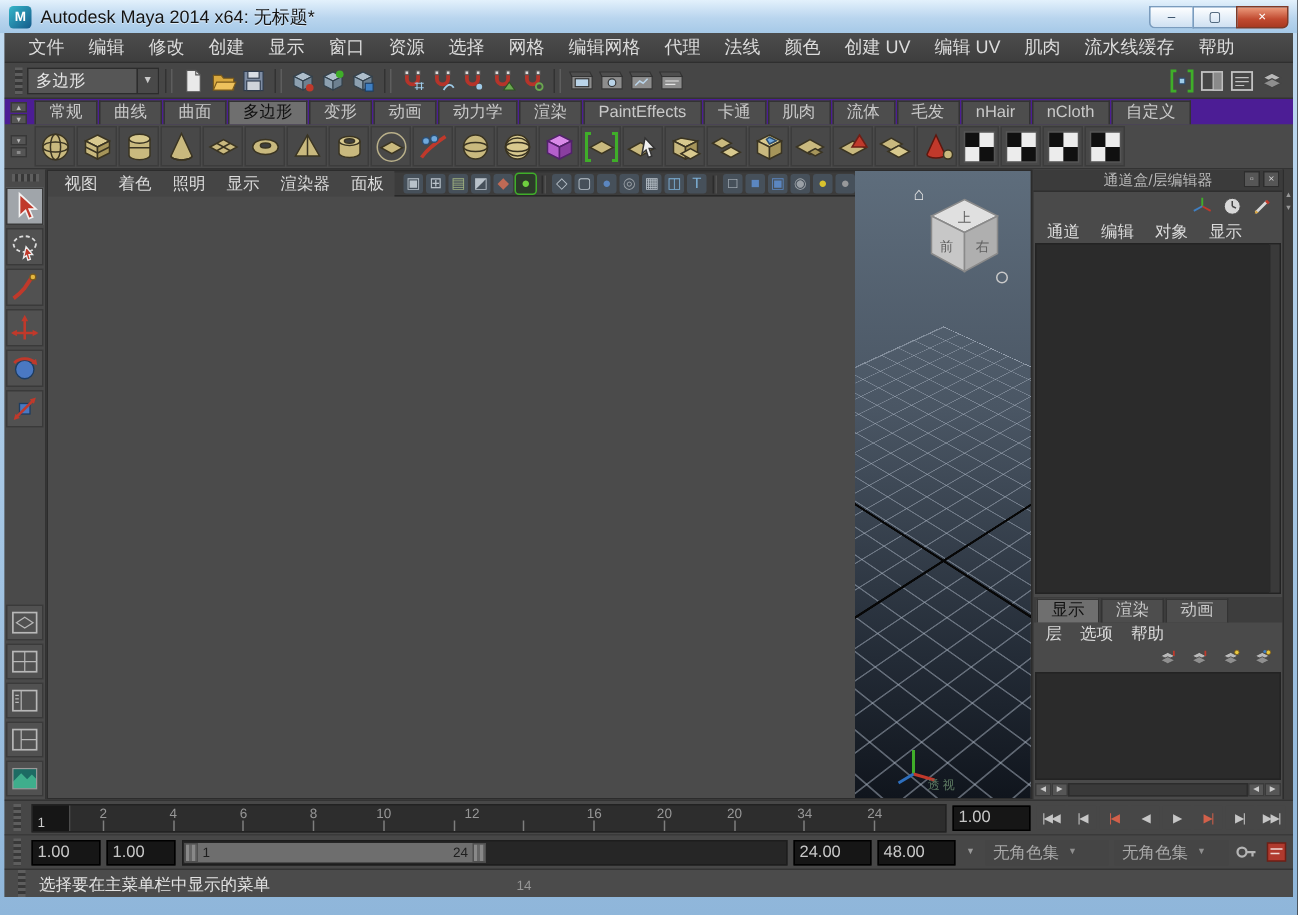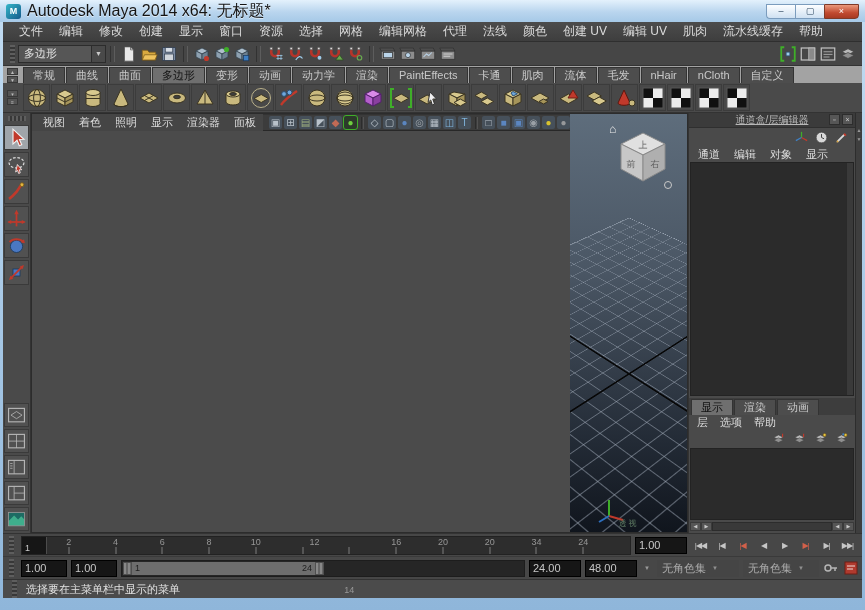--- a/index.html
+++ b/index.html
@@ -3,42 +3,42 @@
 <meta charset="utf-8">
 <style>
   *{box-sizing:border-box;margin:0;padding:0;}
   body{margin:0;background:#1d1d1d;font-family:"Liberation Sans","DejaVu Sans",sans-serif;}
   .window{position:relative;width:865px;height:610px;background:linear-gradient(#c2dcf2,#8fb6da);overflow:hidden;}
   
   .titlebar{height:22px;display:flex;align-items:center;padding:0 6px;gap:6px;
     background:linear-gradient(#e3f1fc,#b9d5ee 55%,#a6c9e7);}
   .app-icon{width:15px;height:15px;border-radius:3px;background:linear-gradient(135deg,#35b6c9,#155a8a);
     color:#fff;font-size:9px;font-weight:bold;display:flex;align-items:center;justify-content:center;}
-  .title{font-size:16px;color:#141414;text-shadow:0 1px 0 rgba(255,255,255,.6);}
+  .title{font-size:12px;color:#141414;text-shadow:0 1px 0 rgba(255,255,255,.6);}
   .winbtns{margin-left:auto;display:flex;}
   .winbtn{width:29px;height:15px;display:flex;align-items:center;justify-content:center;font-size:9px;color:#28435c;
     background:linear-gradient(#fdfeff,#cfe1f2);border:1px solid #7b9cbd;border-right:none;}
   .winbtn:first-child{border-radius:0 0 0 4px;}
   .winbtn.close{width:35px;background:linear-gradient(#eb9a7c,#c14a30 60%,#a83a22);color:#fff;
     border:1px solid #7e3a28;border-radius:0 0 4px 0;}
   
   .client{position:absolute;left:3px;right:3px;top:22px;bottom:12px;background:#4b4b4b;display:flex;flex-direction:column;overflow:hidden;}
   .menubar{height:20px;flex:none;background:linear-gradient(#4c4c4c,#3e3e3e);display:flex;align-items:center;padding-left:8px;border-bottom:1px solid #2f2f2f;}
   .menu-item{padding:0 8px;font-size:12px;color:#dcdcdc;line-height:19px;cursor:default;}
   
   .statusline{height:24px;flex:none;background:#464646;display:flex;align-items:center;border-bottom:1px solid #333;padding:0 4px;}
   .grip-v{width:5px;height:18px;flex:none;background:repeating-linear-gradient(180deg,#5e5e5e 0 2px,#383838 2px 4px);margin:0 3px;}
   .mode-dd{width:88px;height:18px;flex:none;background:#565656;border:1px solid #2c2c2c;display:flex;align-items:center;font-size:11px;color:#e4e4e4;padding-left:5px;}
   .dd-btn{margin-left:auto;width:14px;height:100%;background:#494949;display:flex;align-items:center;justify-content:center;color:#c9c9c9;font-size:7px;border-left:1px solid #2c2c2c;}
   .ssep{width:5px;height:16px;border-left:1px solid #323232;border-right:1px solid #5d5d5d;margin:0 4px;}
   .sicon{width:20px;height:21px;display:flex;align-items:center;justify-content:center;}
   .sicon svg{width:18px;height:18px;}
   .status-right{margin-left:auto;display:flex;align-items:center;}
   
-  .shelf-tabs{height:17px;flex:none;background:#a3a3a3;display:flex;align-items:flex-end;padding-left:4px;gap:1px;}
+  .shelf-tabs{height:17px;flex:none;background:#4c1d95;display:flex;align-items:flex-end;padding-left:4px;gap:1px;}
   .mini-col{display:flex;flex-direction:column;width:11px;margin-right:4px;gap:1px;}
   .mini-btn{height:7px;background:#555;color:#bbb;font-size:5px;line-height:6px;text-align:center;border:1px solid #383838;}
   .shelf-tab{padding:1px 9px;font-size:11px;color:#c9c9c9;background:#4d4d4d;border:1px solid #333;border-bottom:none;line-height:13px;white-space:nowrap;}
   .shelf-tab.active{background:#6f6f6f;color:#101010;}
   .shelf-row{height:30px;flex:none;background:#4a4a4a;display:flex;align-items:center;gap:1px;padding-left:4px;border-bottom:1px solid #333;}
   .shelf-icon{width:27px;height:27px;flex:none;display:flex;align-items:center;justify-content:center;background:#484848;border:1px solid #3c3c3c;}
   .shelf-icon svg{width:24px;height:24px;}
   
   .mainrow{flex:1;display:flex;min-height:0;}
   .toolbox{width:28px;flex:none;background:#4a4a4a;display:flex;flex-direction:column;align-items:center;padding-top:3px;gap:2px;border-right:1px solid #333;}
@@ -70,21 +70,21 @@
   .viewcube{position:absolute;top:5px;right:12px;}
   .axis-gizmo{position:absolute;left:26px;bottom:8px;}
   .camera-label{position:absolute;left:50%;bottom:3px;transform:translateX(-50%);font-size:8px;color:#5d7a62;letter-spacing:2px;}
   
   .rightcol{width:174px;flex:none;display:flex;}
   .rpanel{flex:1;background:#4a4a4a;display:flex;flex-direction:column;border-left:1px solid #333;min-width:0;}
   .rstrip{width:7px;flex:none;background:#3e3e3e;border-left:1px solid #2d2d2d;display:flex;flex-direction:column;align-items:center;padding-top:14px;gap:3px;}
   .rstrip span{font-size:5px;color:#999;}
   .rp-header{height:15px;flex:none;background:#3b3b3b;display:flex;align-items:center;justify-content:center;position:relative;
     border-bottom:1px solid #2f2f2f;}
-  .rp-title{font-size:10px;color:#b8b8b8;text-decoration:underline;}
+  .rp-title{font-size:10px;color:#b8b8b8;}
   .rp-winicons{position:absolute;right:2px;top:1px;display:flex;gap:2px;}
   .rp-winicon{width:11px;height:11px;background:#565656;border:1px solid #2d2d2d;color:#d0d0d0;font-size:7px;line-height:9px;text-align:center;}
   .rp-toolbar{height:18px;flex:none;display:flex;align-items:center;justify-content:flex-end;gap:5px;padding-right:6px;}
   .rp-tool{width:15px;height:15px;}
   .rp-tool svg{width:15px;height:15px;}
   .rp-menus{height:16px;flex:none;display:flex;align-items:center;padding-left:2px;}
   .rp-menu{font-size:11px;color:#dcdcdc;padding:0 7px;}
   .channel-area{flex:10;margin:0 1px;background:#2b2b2b;border:1px solid #232323;position:relative;min-height:0;}
   .scroll-lane{position:absolute;right:0;top:0;bottom:0;width:7px;background:#3a3a3a;border-left:1px solid #2a2a2a;}
   .layer-tabs{height:17px;flex:none;background:#3d3d3d;display:flex;align-items:flex-end;padding-left:2px;gap:1px;margin-top:2px;}

